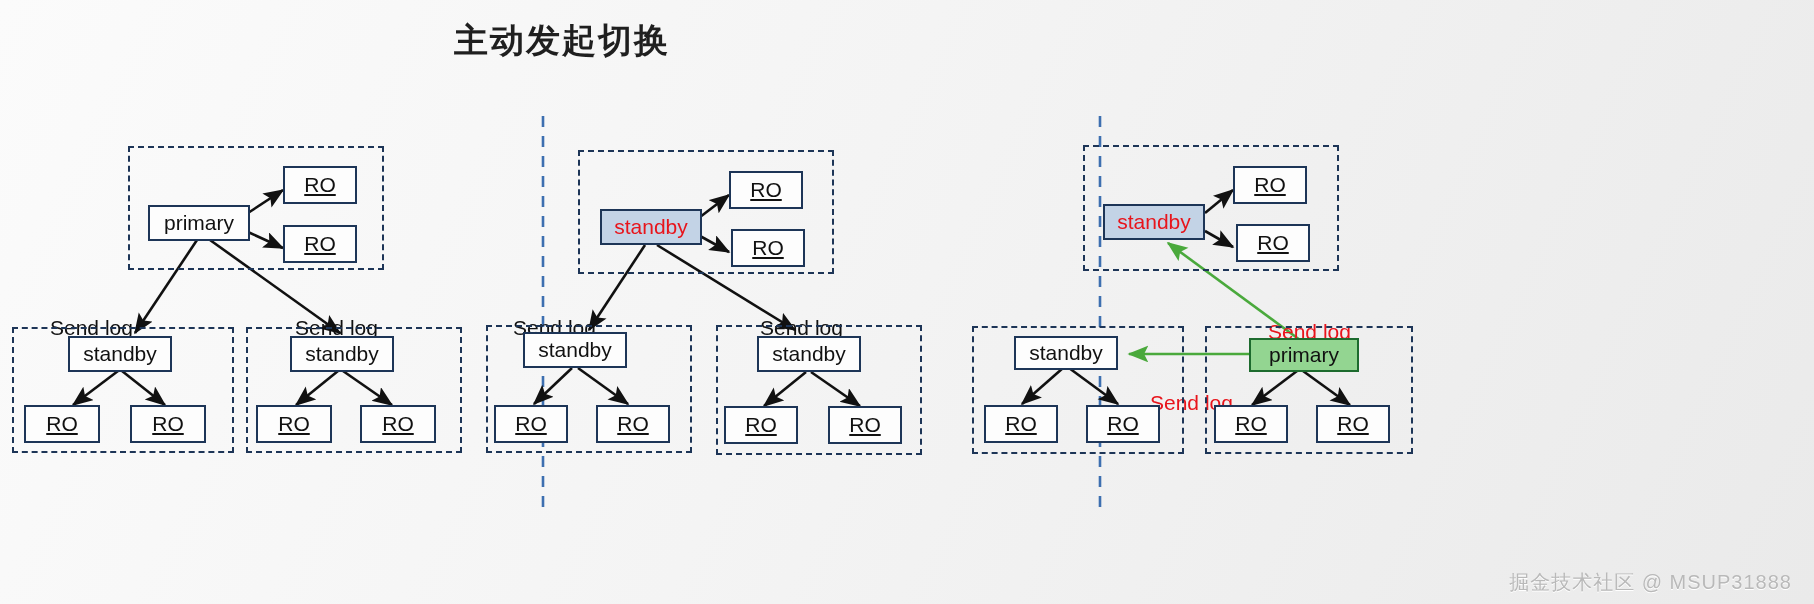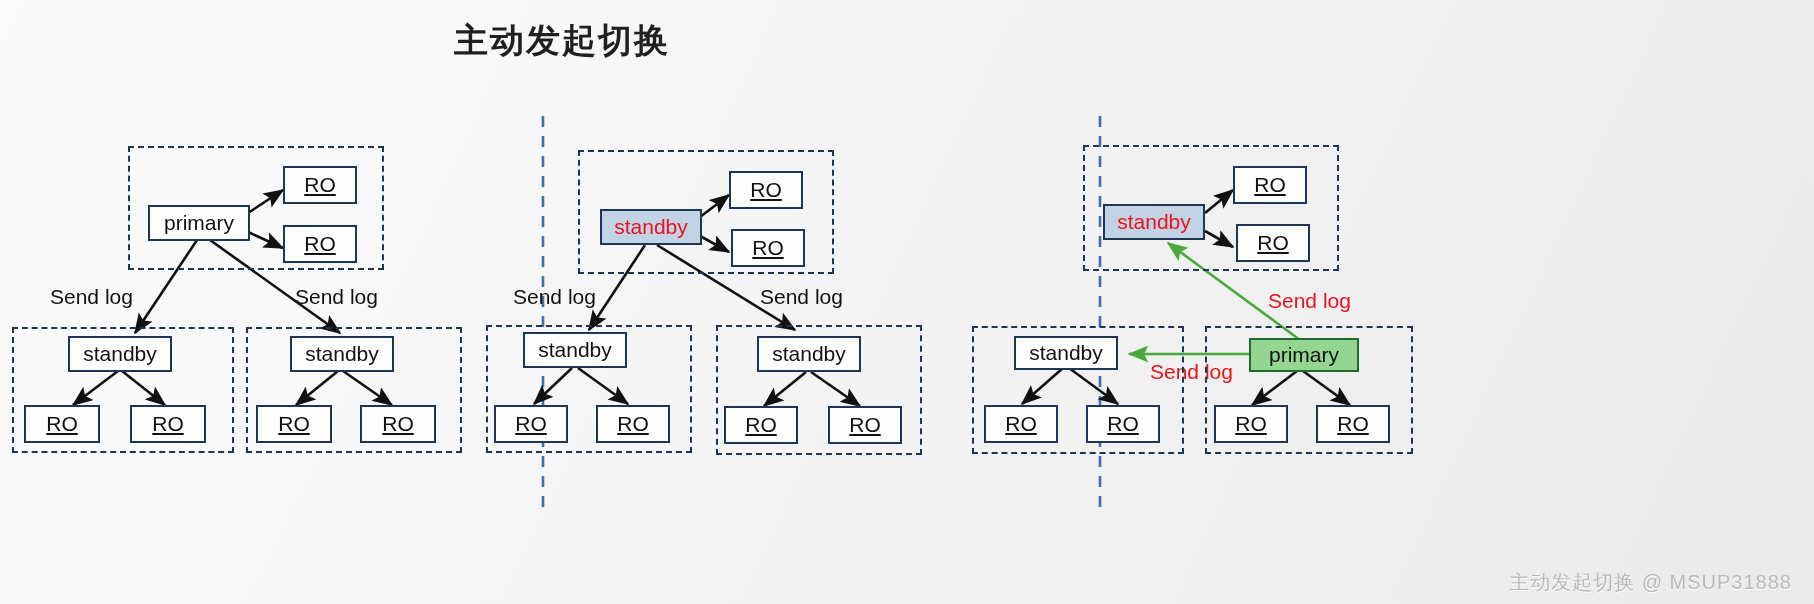--- a/index.html
+++ b/index.html
@@ -25,21 +25,21 @@
   .node{
     position:absolute;box-sizing:border-box;
     border:2px solid #1d3557;background:#fdfdfd;
     display:flex;align-items:center;justify-content:center;
     font-size:21px;color:#111;white-space:nowrap;
   }
   .node.ro{font-size:21px;text-decoration:underline;}
   .node.hl-blue{background:#c3d3e6;color:#e8141b;}
   .node.hl-green{background:#93d591;color:#111;border-color:#1d6b2e;}
   .lbl{
-    position:absolute;font-size:21px;color:#111;white-space:nowrap;
+    position:absolute;font-size:21px;color:#111;white-space:nowrap;margin-top:31px;
   }
   .lbl.red{color:#e8141b;}
   .group{
     position:absolute;box-sizing:border-box;
     border:2px dashed #1d3557;
   }
 </style>
 </head>
 <body>
 
@@ -156,14 +156,14 @@
   <div class="group" style="left:972px;top:326px;width:212px;height:128px;"></div>
   <div class="node" style="left:1014px;top:336px;width:104px;height:34px;">standby</div>
   <div class="node ro" style="left:984px;top:405px;width:74px;height:38px;">RO</div>
   <div class="node ro" style="left:1086px;top:405px;width:74px;height:38px;">RO</div>
 
   <div class="group" style="left:1205px;top:326px;width:208px;height:128px;"></div>
   <div class="node hl-green" style="left:1249px;top:338px;width:110px;height:34px;">primary</div>
   <div class="node ro" style="left:1214px;top:405px;width:74px;height:38px;">RO</div>
   <div class="node ro" style="left:1316px;top:405px;width:74px;height:38px;">RO</div>
 
-  <div class="wm">主动发起切换 @ MSUP31888</div>
+  <div class="wm">掘金技术社区 @ MSUP31888</div>
 </div>
 
 </body></html>

